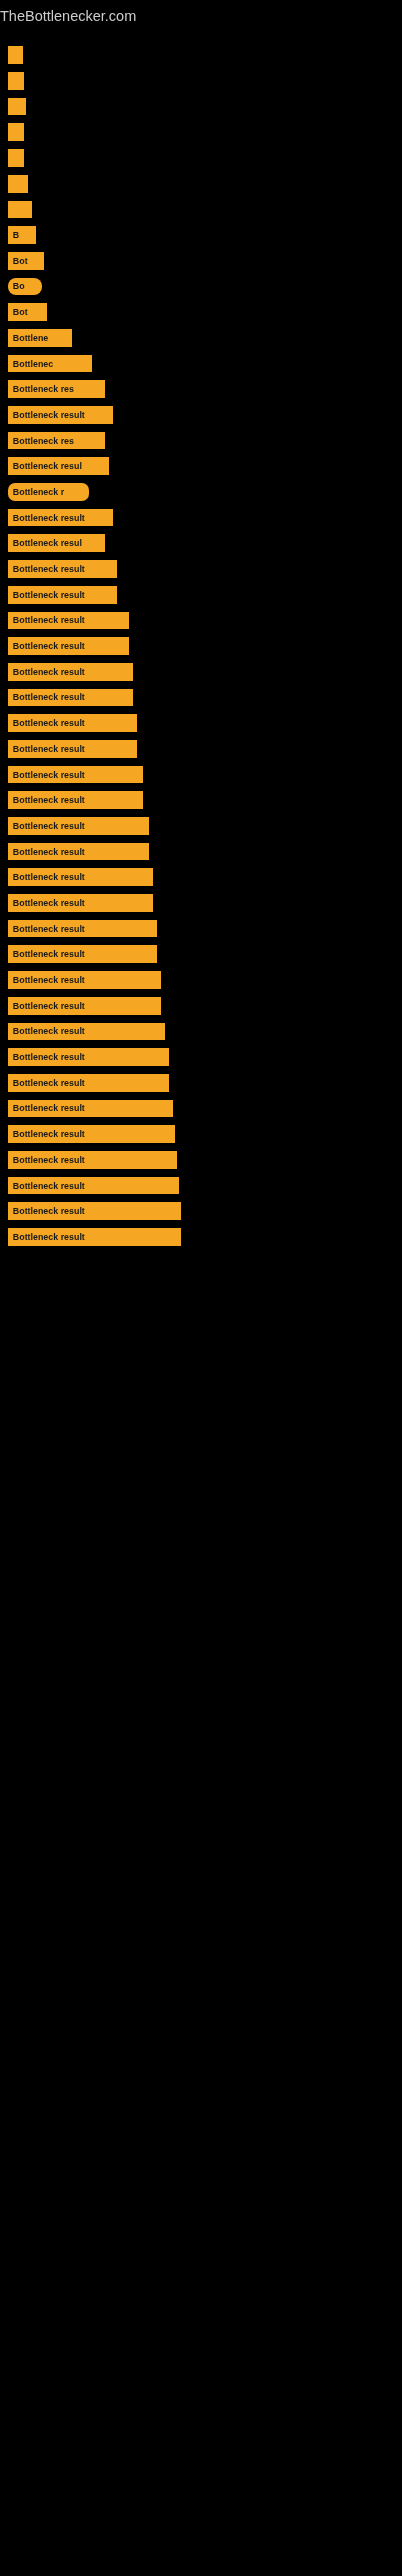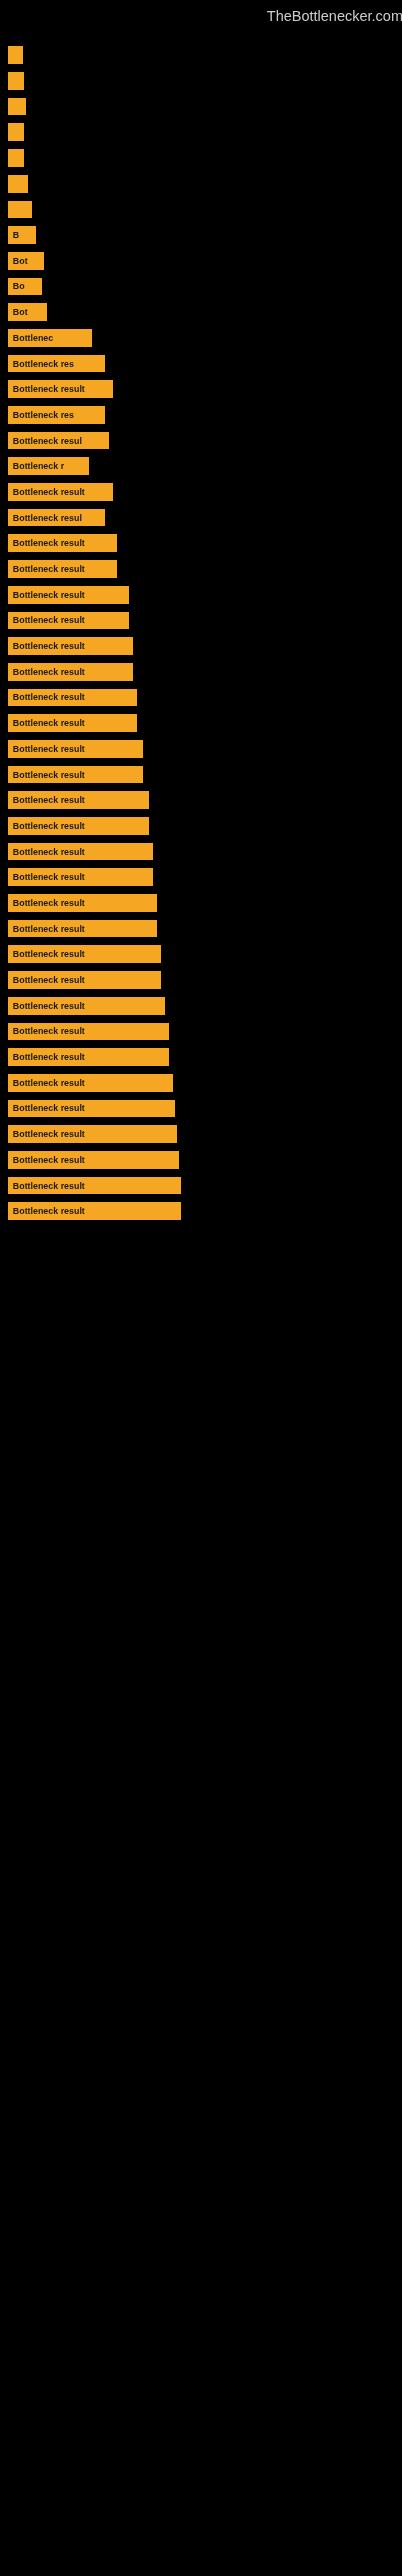--- a/index.html
+++ b/index.html
@@ -12,21 +12,21 @@
       background-color: #000000;
       width: 403px;
       min-height: 2576px;
       font-family: Arial, sans-serif;
       position: relative;
     }
 
     .site-title {
       color: #cccccc;
       font-size: 14.5px;
-      text-align: right;
+      text-align: left;
       padding: 8px 0 4px 0;
       font-weight: normal;
     }
 
     .bars-container {
       padding: 16px 8px 8px 8px;
       display: flex;
       flex-direction: column;
       gap: 0px;
     }
@@ -85,30 +85,35 @@
       <div class="bar" style="width: 28px;">
         <span class="bar-label">B</span>
       </div>
     </div>
     <div class="bar-row">
       <div class="bar" style="width: 36px;">
         <span class="bar-label">Bot</span>
       </div>
     </div>
     <div class="bar-row">
-      <div class="bar" style="width: 34px;">
+      <div class="bar" style="width: 34px; border-radius: 8px;">
         <span class="bar-label">Bo</span>
       </div>
     </div>
     <div class="bar-row">
       <div class="bar" style="width: 39px;">
         <span class="bar-label">Bot</span>
       </div>
     </div>
     <div class="bar-row">
+      <div class="bar" style="width: 64px;">
+        <span class="bar-label">Bottlene</span>
+      </div>
+    </div>
+    <div class="bar-row">
       <div class="bar" style="width: 84px;">
         <span class="bar-label">Bottlenec</span>
       </div>
     </div>
     <div class="bar-row">
       <div class="bar" style="width: 97px;">
         <span class="bar-label">Bottleneck res</span>
       </div>
     </div>
     <div class="bar-row">
@@ -120,21 +125,21 @@
       <div class="bar" style="width: 97px;">
         <span class="bar-label">Bottleneck res</span>
       </div>
     </div>
     <div class="bar-row">
       <div class="bar" style="width: 101px;">
         <span class="bar-label">Bottleneck resul</span>
       </div>
     </div>
     <div class="bar-row">
-      <div class="bar" style="width: 81px;">
+      <div class="bar" style="width: 81px; border-radius: 7px;">
         <span class="bar-label">Bottleneck r</span>
       </div>
     </div>
     <div class="bar-row">
       <div class="bar" style="width: 105px;">
         <span class="bar-label">Bottleneck result</span>
       </div>
     </div>
     <div class="bar-row">
       <div class="bar" style="width: 97px;">

